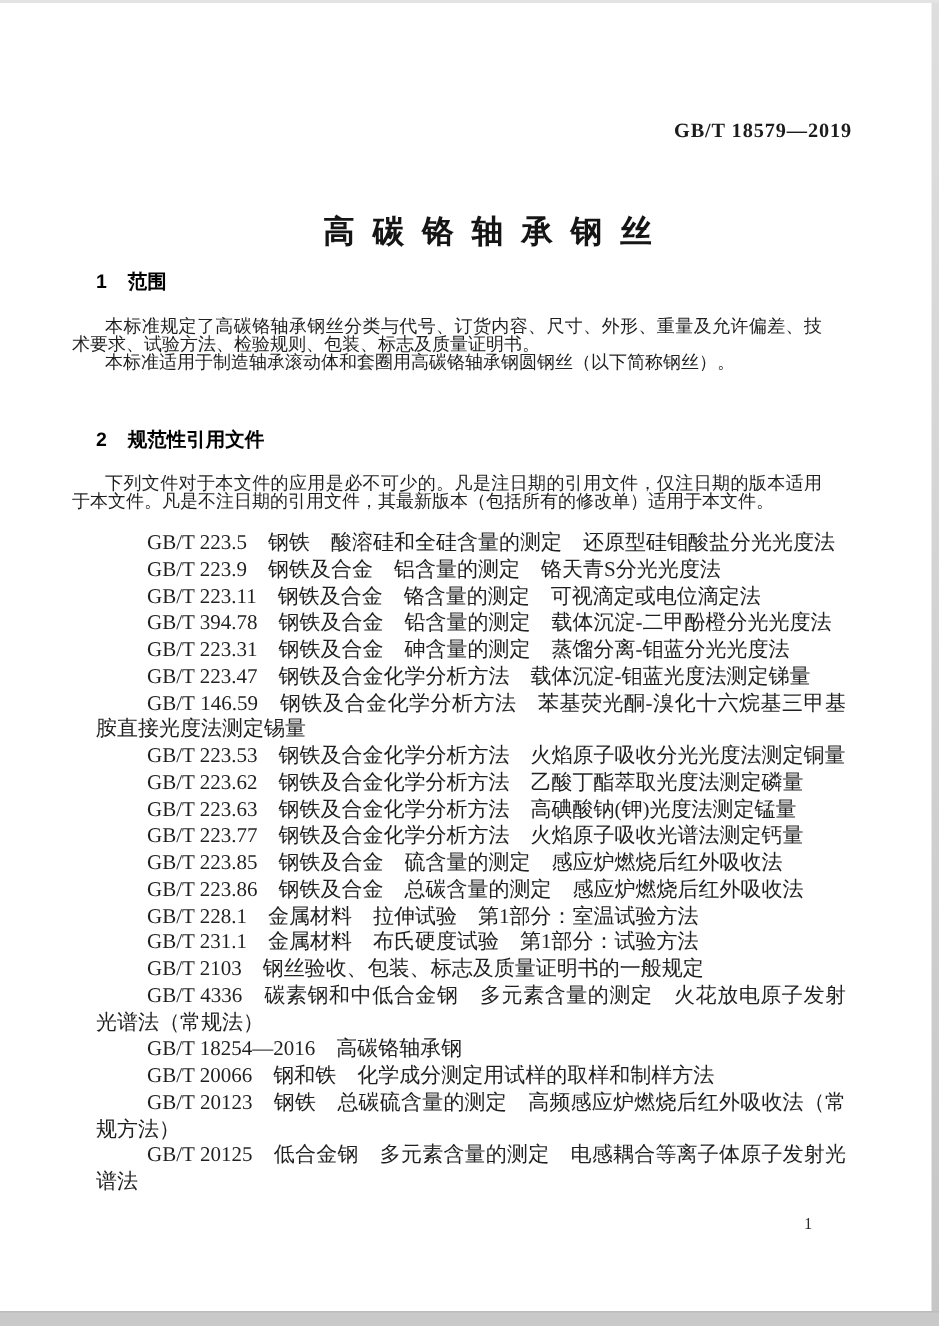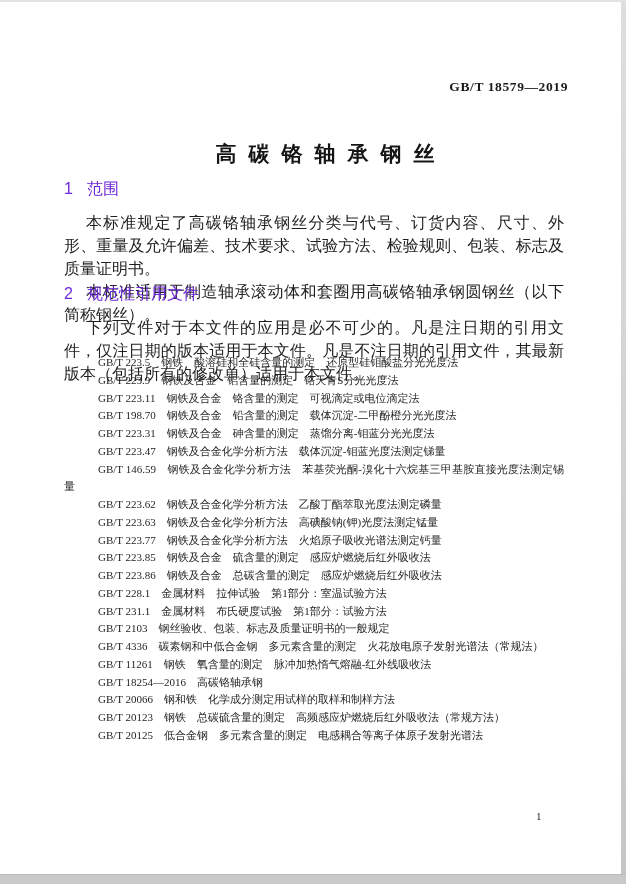--- a/index.html
+++ b/index.html
@@ -41,47 +41,47 @@
     font-weight: bold;
     font-size: 21px;
     letter-spacing: 12px;
     text-indent: 12px;
     color: #151515;
   }
   .section-heading {
     position: absolute;
     left: 64px;
     font-family: "Liberation Sans", "DejaVu Sans", sans-serif;
-    font-weight: normal;
-    font-size: 16px;
-    color: #6d28d9;
+    font-weight: bold;
+    font-size: 13px;
+    color: #000000;
   }
   .section-heading .sec-num { display: inline-block; margin-right: 14px; }
   .sec1-heading { top: 179px; }
   .sec2-heading { top: 284px; }
 
   .para-block {
     position: absolute;
-    left: 64px;
+    left: 48px;
     width: 500px;
-    font-size: 16px;
-    line-height: 23px;
+    font-size: 12px;
+    line-height: 12px;
     text-align: justify;
     color: #1f1f1f;
   }
   .para-block p { margin: 0; text-indent: 22px; }
   .scope-paras { top: 211px; }
   .norm-intro  { top: 316px; }
 
   .ref-list {
     position: absolute;
     top: 354px;
     left: 64px;
     width: 500px;
-    font-size: 11px;
+    font-size: 14px;
     line-height: 17.75px;
     color: #1f1f1f;
   }
   .ref-item { text-indent: 34px; text-align: justify; }
 
   .page-number {
     position: absolute;
     top: 810px;
     left: 536px;
     font-size: 11px;
@@ -116,34 +116,34 @@
 
   <div class="para-block norm-intro">
     <p>下列文件对于本文件的应用是必不可少的。凡是注日期的引用文件，仅注日期的版本适用于本文件。凡是不注日期的引用文件，其最新版本（包括所有的修改单）适用于本文件。</p>
   </div>
 
   <div class="ref-list">
 
   <div class="ref-item">GB/T 223.5　钢铁　酸溶硅和全硅含量的测定　还原型硅钼酸盐分光光度法</div>
       <div class="ref-item">GB/T 223.9　钢铁及合金　铝含量的测定　铬天青S分光光度法</div>
       <div class="ref-item">GB/T 223.11　钢铁及合金　铬含量的测定　可视滴定或电位滴定法</div>
-      <div class="ref-item">GB/T 198.70　钢铁及合金　铅含量的测定　载体沉淀-二甲酚橙分光光度法</div>
+      <div class="ref-item">GB/T 394.78　钢铁及合金　铅含量的测定　载体沉淀-二甲酚橙分光光度法</div>
       <div class="ref-item">GB/T 223.31　钢铁及合金　砷含量的测定　蒸馏分离-钼蓝分光光度法</div>
       <div class="ref-item">GB/T 223.47　钢铁及合金化学分析方法　载体沉淀-钼蓝光度法测定锑量</div>
       <div class="ref-item">GB/T 146.59　钢铁及合金化学分析方法　苯基荧光酮-溴化十六烷基三甲基胺直接光度法测定锡量</div>
+      <div class="ref-item">GB/T 223.53　钢铁及合金化学分析方法　火焰原子吸收分光光度法测定铜量</div>
       <div class="ref-item">GB/T 223.62　钢铁及合金化学分析方法　乙酸丁酯萃取光度法测定磷量</div>
       <div class="ref-item">GB/T 223.63　钢铁及合金化学分析方法　高碘酸钠(钾)光度法测定锰量</div>
       <div class="ref-item">GB/T 223.77　钢铁及合金化学分析方法　火焰原子吸收光谱法测定钙量</div>
       <div class="ref-item">GB/T 223.85　钢铁及合金　硫含量的测定　感应炉燃烧后红外吸收法</div>
       <div class="ref-item">GB/T 223.86　钢铁及合金　总碳含量的测定　感应炉燃烧后红外吸收法</div>
       <div class="ref-item">GB/T 228.1　金属材料　拉伸试验　第1部分：室温试验方法</div>
       <div class="ref-item">GB/T 231.1　金属材料　布氏硬度试验　第1部分：试验方法</div>
       <div class="ref-item">GB/T 2103　钢丝验收、包装、标志及质量证明书的一般规定</div>
       <div class="ref-item">GB/T 4336　碳素钢和中低合金钢　多元素含量的测定　火花放电原子发射光谱法（常规法）</div>
-      <div class="ref-item">GB/T 11261　钢铁　氧含量的测定　脉冲加热惰气熔融-红外线吸收法</div>
       <div class="ref-item">GB/T 18254—2016　高碳铬轴承钢</div>
       <div class="ref-item">GB/T 20066　钢和铁　化学成分测定用试样的取样和制样方法</div>
       <div class="ref-item">GB/T 20123　钢铁　总碳硫含量的测定　高频感应炉燃烧后红外吸收法（常规方法）</div>
       <div class="ref-item">GB/T 20125　低合金钢　多元素含量的测定　电感耦合等离子体原子发射光谱法</div>
     </div>
 
   <div class="page-number">1</div>
 
 </div>
 

